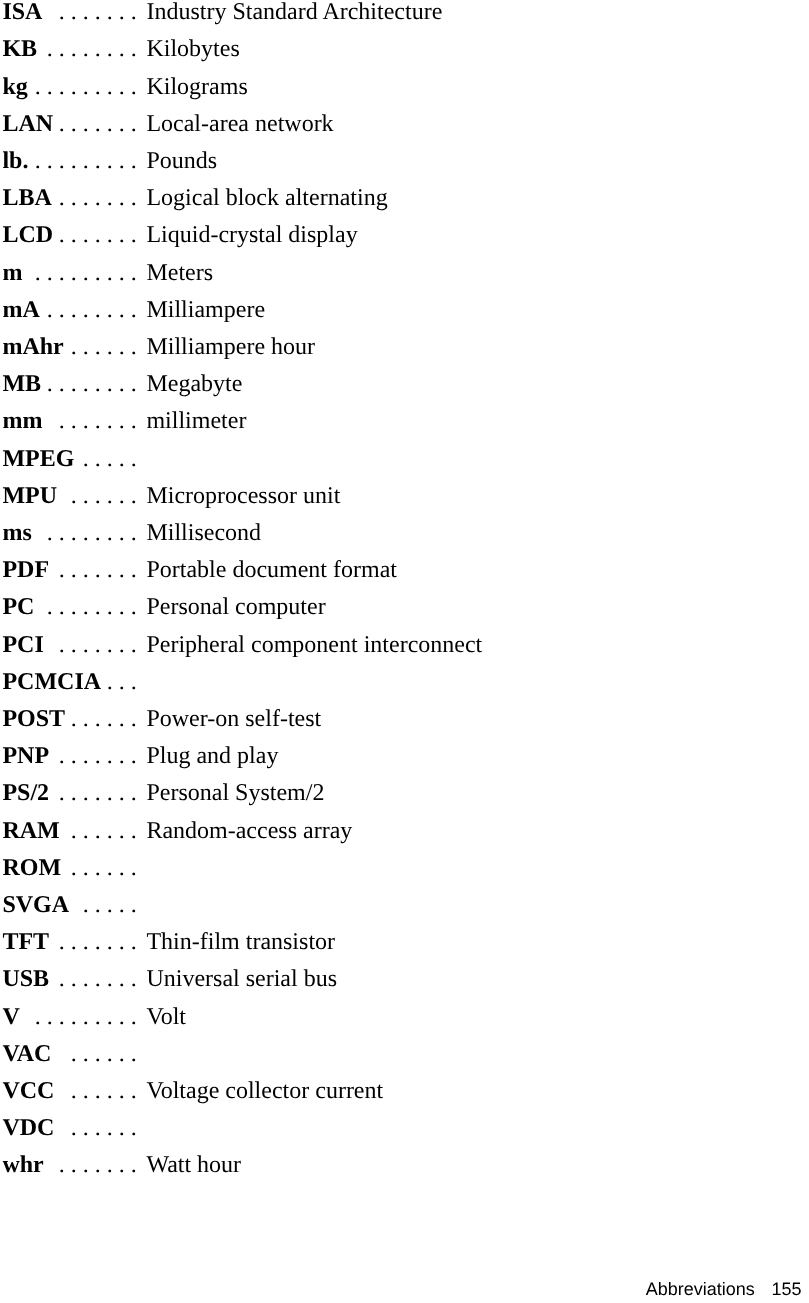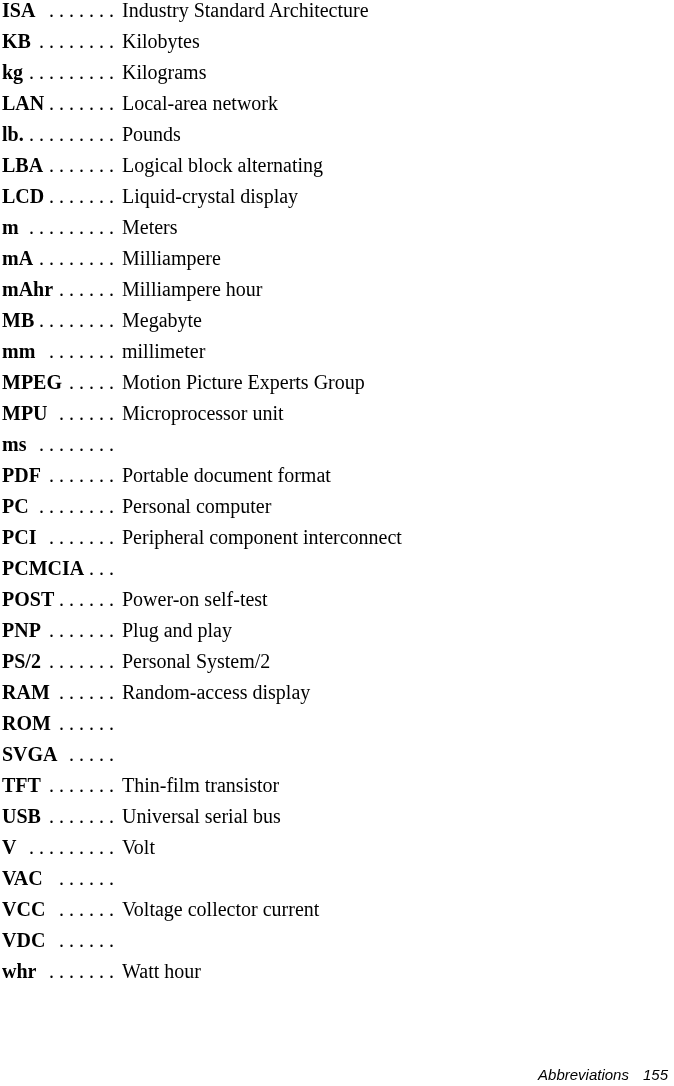--- a/index.html
+++ b/index.html
@@ -48,21 +48,20 @@
   }
   .def {
     margin-left: 8px;
     white-space: pre;
   }
   .footer {
     position: absolute;
     right: 6px;
     bottom: 3px;
     font-family: "Liberation Sans", sans-serif;
-    font-style: italic;
     font-size: 15px;
     color: #000000;
   }
   .footer .pagenum {
     margin-left: 14px;
   }
 </style>
 </head>
 <body>
 
@@ -175,38 +174,38 @@
     </span>
     <span class="def">millimeter</span>
   </div>
     <div class="row">
     <span class="lead">
       <span class="abbr">MPEG</span>
       <span class="leader">
           <span>. . . . .</span>
         </span>
     </span>
-    <span class="def">Motion Picture Experts Group</span>
   </div>
     <div class="row">
     <span class="lead">
       <span class="abbr">MPU</span>
       <span class="leader">
           <span>. . . . . .</span>
         </span>
     </span>
     <span class="def">Microprocessor unit</span>
   </div>
     <div class="row">
     <span class="lead">
       <span class="abbr">ms</span>
       <span class="leader">
           <span>. . . . . . . .</span>
         </span>
     </span>
+    <span class="def">Millisecond</span>
   </div>
     <div class="row">
     <span class="lead">
       <span class="abbr">PDF</span>
       <span class="leader">
           <span>. . . . . . .</span>
         </span>
     </span>
     <span class="def">Portable document format</span>
   </div>
@@ -263,21 +262,21 @@
     </span>
     <span class="def">Personal System/2</span>
   </div>
     <div class="row">
     <span class="lead">
       <span class="abbr">RAM</span>
       <span class="leader">
           <span>. . . . . .</span>
         </span>
     </span>
-    <span class="def">Random-access display</span>
+    <span class="def">Random-access array</span>
   </div>
     <div class="row">
     <span class="lead">
       <span class="abbr">ROM</span>
       <span class="leader">
           <span>. . . . . .</span>
         </span>
     </span>
   </div>
     <div class="row">

